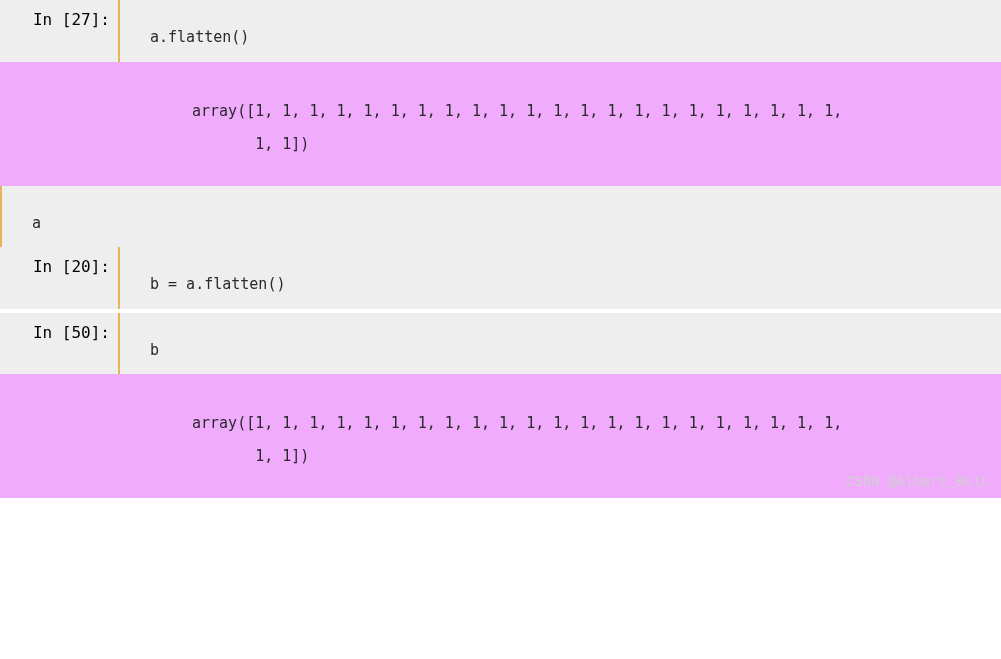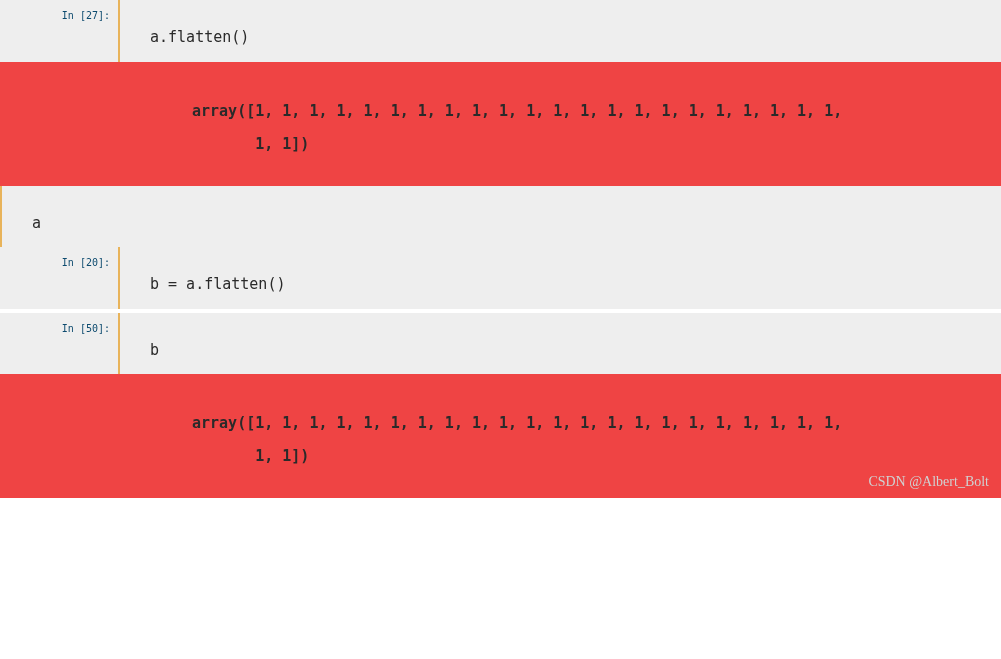--- a/index.html
+++ b/index.html
@@ -15,30 +15,29 @@
       position: relative;
     }
     .cell {
       display: flex;
       width: 100%;
     }
     .input-cell {
       background: #eeeeee;
     }
     .output-cell {
-      background: #ef4444;
-      font-weight: bold;
+      background: #f0abfc;
     }
     .prompt {
       width: 118px;
       min-width: 118px;
       text-align: right;
       padding: 10px 8px 10px 0;
-      color: #0c4a6e;
-      font-size: 10px;
+      color: #000000;
+      font-size: 16px;
       font-family: Menlo, Monaco, Consolas, monospace;
     }
     .divider {
       width: 2px;
       background: #e8b35a;
       margin-right: 30px;
     }
     .output-cell .spacer-left {
       width: 120px;
       min-width: 120px;
@@ -60,21 +59,21 @@
     .gap {
       height: 4px;
       background: #ffffff;
     }
     .watermark {
       position: absolute;
       bottom: 8px;
       right: 12px;
       color: #d0d0d0;
       font-size: 14px;
-      font-family: Liberation Serif, serif;
+      font-family: Liberation Mono, monospace;
     }
   </style>
 </head>
 <body>
 
 <div id="notebook">
     <div class="cell input-cell">
       <div class="prompt">In [27]:</div>
       <div class="divider"></div>
       <div class="content">a.flatten()</div>

